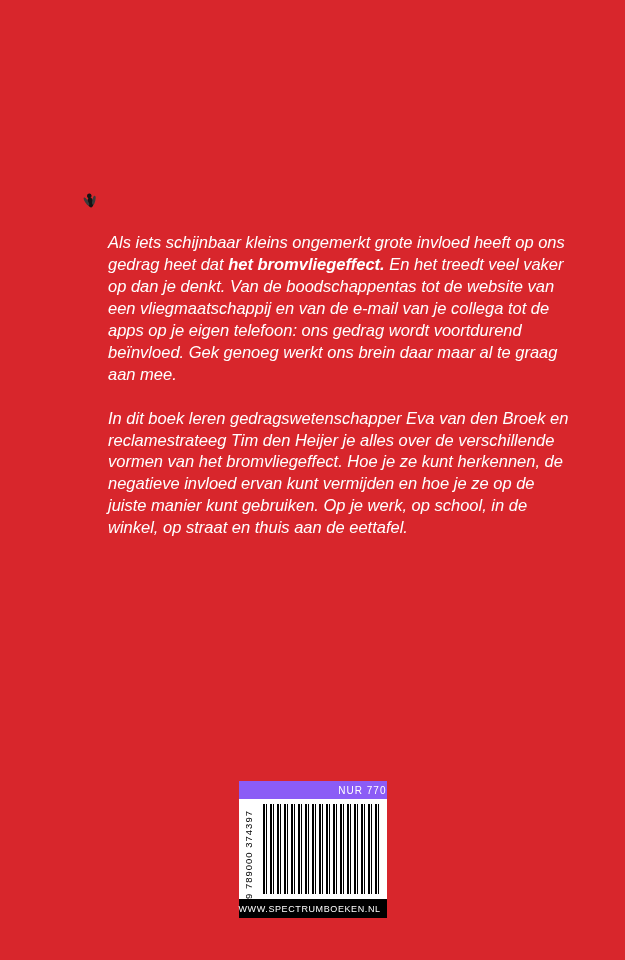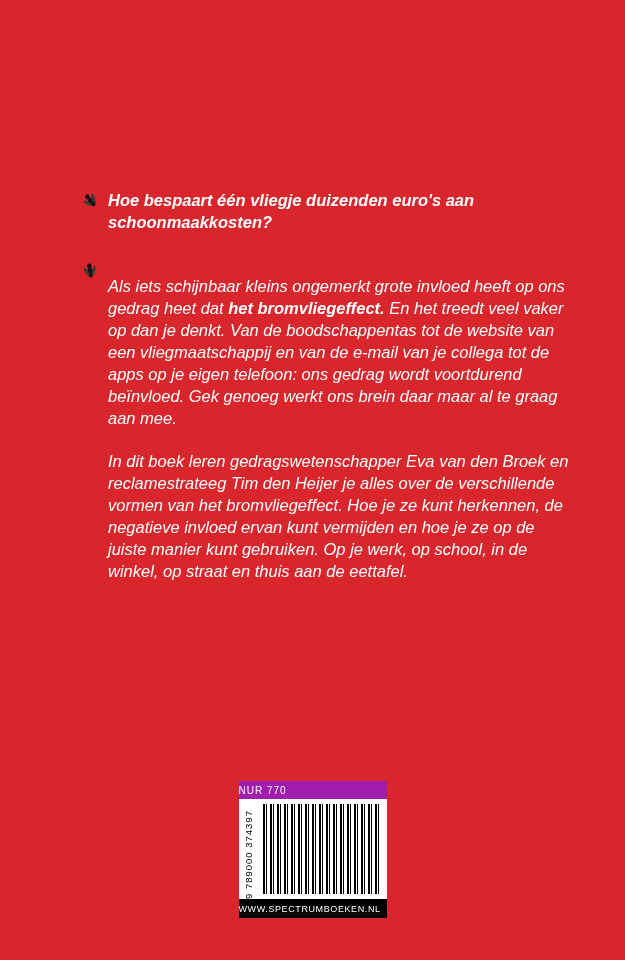--- a/index.html
+++ b/index.html
@@ -52,25 +52,25 @@
   .para b { font-weight: bold; margin-top: 30px; }
   .barcode-block {
     position: absolute;
     left: 50%;
     transform: translateX(-50%);
     top: 781px;
     width: 148px;
     font-style: normal;
   }
   .barcode-top {
-    background: #a21caf;
+    background: #8b5cf6;
     color: #ffffff;
     font-size: 10px;
     letter-spacing: 1px;
-    text-align: left;
+    text-align: right;
     padding: 4px 0 3px 0;
   }
   .barcode-white {
     background: #ffffff;
     height: 100px;
     position: relative;
   }
   .bars {
     position: absolute;
     left: 24px;
@@ -111,31 +111,20 @@
     padding: 5px 8px 4px 0;
   }
 </style>
 </head>
 <body>
 
 <div class="page">
 
   <div class="content">
 
-    <div class="bullet-row">
-      <span class="fly fly-1">
-        <svg viewBox="0 0 24 24" width="20" height="20">
-          <ellipse cx="12" cy="15" rx="3.6" ry="6" fill="#141414"></ellipse>
-          <circle cx="12" cy="7" r="2.8" fill="#141414"></circle>
-          <ellipse cx="16.5" cy="13" rx="1.8" ry="5.5" fill="#3a3a3a" transform="rotate(22 16.5 13)"></ellipse>
-          <ellipse cx="7.5" cy="13" rx="1.8" ry="5.5" fill="#3a3a3a" transform="rotate(-22 7.5 13)"></ellipse>
-        </svg>
-      </span>
-      <span>Hoe bespaart één vliegje duizenden euro's aan schoonmaakkosten?</span>
-    </div>
 
 
     <div class="bullet-row">
       <span class="fly fly-3">
         <svg viewBox="0 0 24 24" width="20" height="20">
           <ellipse cx="12" cy="15" rx="3.6" ry="6" fill="#141414"></ellipse>
           <circle cx="12" cy="7" r="2.8" fill="#141414"></circle>
           <ellipse cx="16.5" cy="13" rx="1.8" ry="5.5" fill="#3a3a3a" transform="rotate(22 16.5 13)"></ellipse>
           <ellipse cx="7.5" cy="13" rx="1.8" ry="5.5" fill="#3a3a3a" transform="rotate(-22 7.5 13)"></ellipse>
         </svg>

